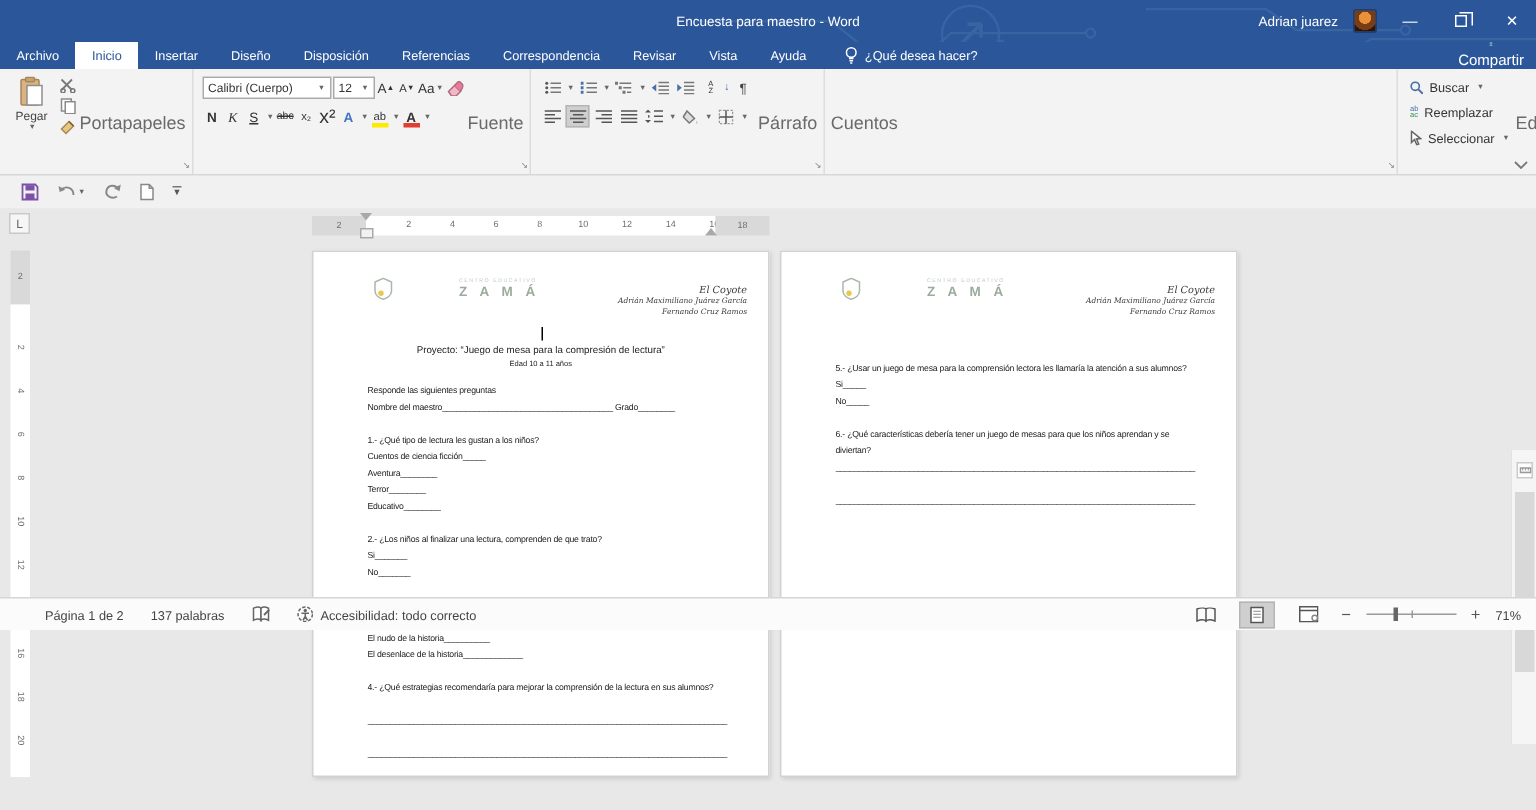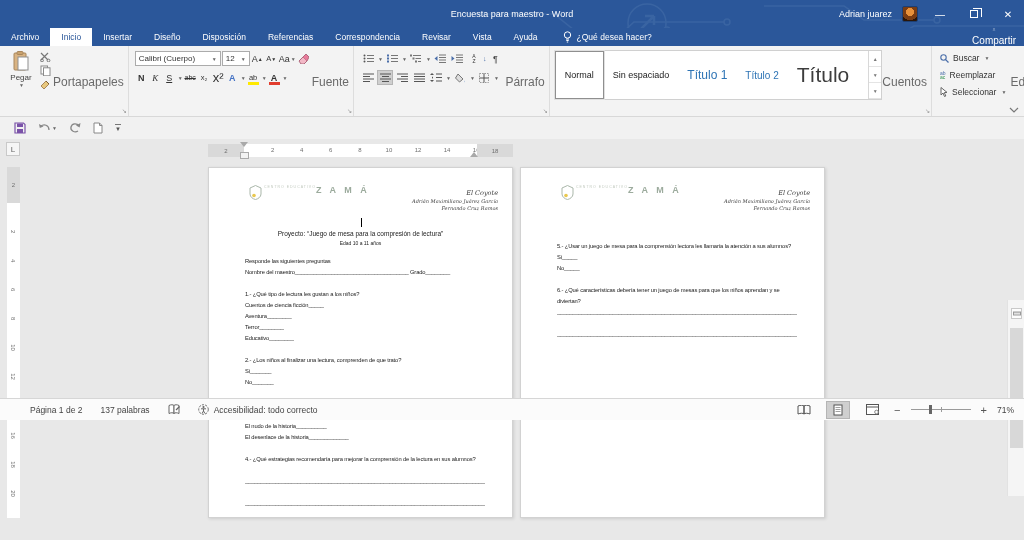--- a/index.html
+++ b/index.html
@@ -91,21 +91,21 @@
   .docarea { position:relative; height:357px; background:#e8e8e8; }
   .vruler { position:absolute; left:7px; top:0; width:13px; height:357px; }
   .vr-gray { position:absolute; top:6px; height:36px; left:0; right:0; background:#d9d9d9; display:flex; align-items:center; justify-content:center; color:#6f6f6f; font-size:6px; }
   .vr-white { position:absolute; top:42px; bottom:0; left:0; right:0; background:#fff; display:flex; flex-direction:column; padding-top:14px; }
   .vr-num { height:29.1px; display:flex; align-items:center; justify-content:center; font-size:6px; color:#6f6f6f; transform:rotate(90deg); flex:0 0 auto; }
 
   .page { position:absolute; top:6px; width:305px; height:351px; background:#fff; border:1px solid #d2d2d2; box-shadow:1px 1px 3px rgba(0,0,0,.12); overflow:hidden; }
   .page1 { left:208px; } .page2 { left:520px; }
   .page-header { position:absolute; left:0; right:0; top:0; height:90px; }
   .logo { position:absolute; left:40px; top:17px; display:flex; align-items:flex-start; gap:2px; }
-  .logo-txt { display:flex; flex-direction:row; }
+  .logo-txt { display:flex; flex-direction:column;margin-left:42px; }
   .logo-small { font-size:3.5px; letter-spacing:1px; color:#c3cbc0; }
   .logo-big { font-size:9px; letter-spacing:3px; color:#9cab9d; font-weight:bold; }
   .names { position:absolute; right:14px; top:22px; text-align:right; font-family:"DejaVu Serif",serif; font-style:italic; font-size:5px; color:#3c3c3c; line-height:7.5px; }
   .names .team { font-size:6.5px; }
   .cursor { position:absolute; left:50%; top:50px; width:1px; height:9px; background:#000; }
   .proj-title { position:absolute; left:0; right:0; top:62px; text-align:center; font-size:6.5px; color:#222; }
   .proj-sub { position:absolute; left:0; right:0; top:72px; text-align:center; font-size:5px; color:#222; }
   .lines { position:absolute; left:36px; right:24px; }
   .p1lines { top:88px; } .p2lines { top:73px; }
   .doc-line { height:11px; line-height:11px; font-size:5.8px; letter-spacing:-0.15px; color:#1c1c1c; white-space:nowrap; overflow:hidden; }
@@ -402,35 +402,20 @@
               </span>
               <span class="dd">▼</span>
           </div>
         </div>
       </div>
       <div class="rgroup-label">Párrafo</div>
       <span class="launcher">↘</span>
     </div>
 
     <div class="rgroup" style="flex:1">
-      <div class="rgroup-body">
-        <div class="stylebox" style="flex:1">
-          <span class="style-item selbox st-normal">Normal</span>
-          <span class="style-item st-nospace">Sin espaciado</span>
-          <span class="style-item st-h1">Título 1</span>
-          <span class="style-item st-h2">Título 2</span>
-          <span class="style-item st-title">Título</span>
-          <span style="flex:1"></span>
-          <span class="st-scroll">
-            <span>▲</span>
-            <span>▼</span>
-            <span>▼</span>
-          </span>
-        </div>
-      </div>
       <div class="rgroup-label">Cuentos</div>
       <span class="launcher">↘</span>
     </div>
 
     <div class="rgroup" style="width:92px;border-right:none">
       <div class="rgroup-body">
         <div class="edit-col">
           <span class="edit-item">
             <svg width="9" height="9" viewBox="0 0 9 9">
                 <circle cx="3.5" cy="3.5" r="2.7" fill="none" stroke="#4a6ea9" stroke-width="1.1"></circle>

